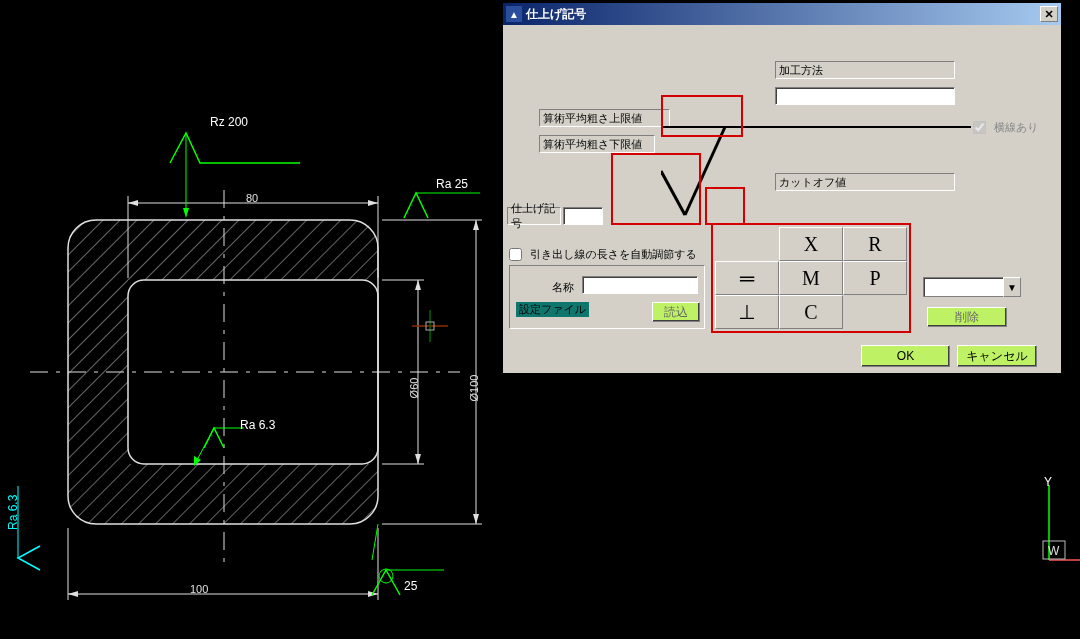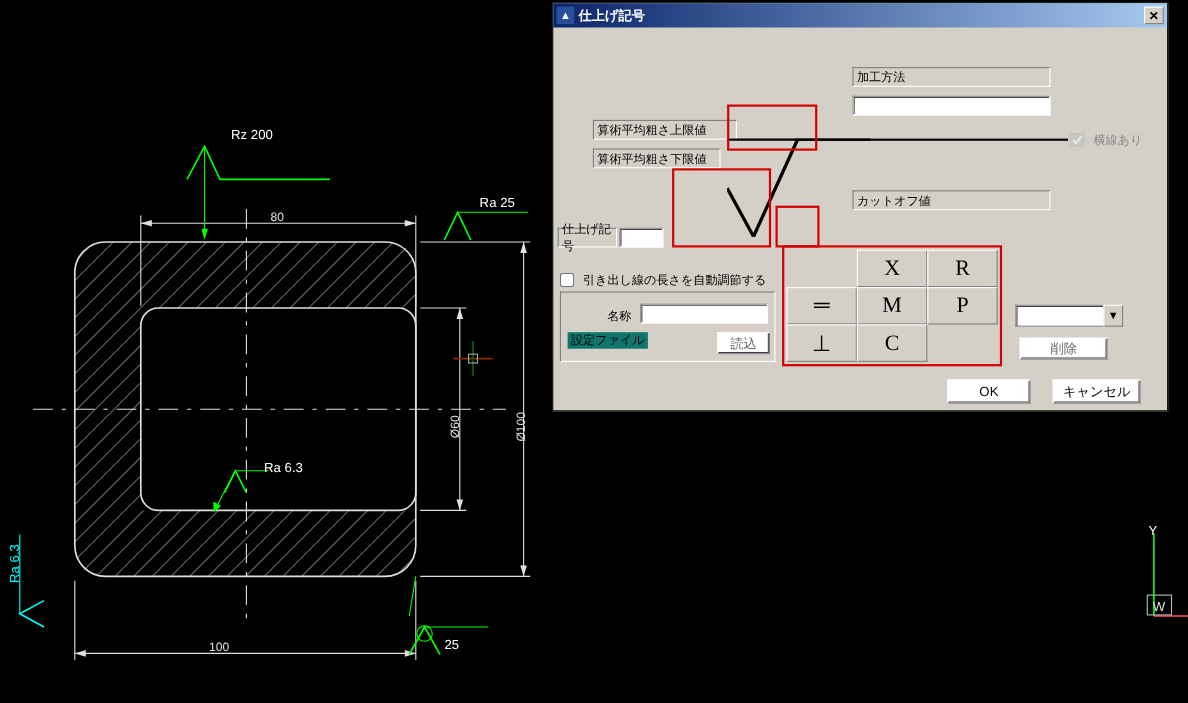--- a/index.html
+++ b/index.html
@@ -74,21 +74,21 @@
     background: #d4d0c8;
     border: 1px solid #808080;
     border-right-color:#fff; border-bottom-color:#fff;
     font-size: 11px; color:#000;
     padding: 1px 3px; height: 18px;
     display:flex; align-items:center;
   }
 
   .btn3d {
     position:absolute;
-    background:#ffffff;
+    background:#bef264;
     border:1px solid #808080;
     border-top-color:#fff; border-left-color:#fff;
     box-shadow: inset -1px -1px 0 #404040;
     height: 22px;
     font-size:12px; color:#666;
     display:flex; align-items:center; justify-content:center;
     cursor:pointer;
   }
   .btn3d.enabled { color:#000; }
 
@@ -315,21 +315,21 @@
     </div>
     <div class="btn3d" style="left:424px;top:282px;width:80px;height:20px">
         <span>削除</span>
       </div>
 
     <div class="redbox" style="left:158px;top:70px;width:82px;height:42px"></div>
     <div class="redbox" style="left:108px;top:128px;width:90px;height:72px"></div>
     <div class="redbox" style="left:202px;top:162px;width:40px;height:38px"></div>
     <div class="redbox" style="left:208px;top:198px;width:200px;height:110px"></div>
 
-    <div class="btn3d enabled" style="left:358px;top:320px;width:76px">
+    <div class="btn3d enabled" style="left:358px;top:320px;width:89px">
         <span>OK</span>
       </div>
     <div class="btn3d enabled" style="left:454px;top:320px;width:80px">
         <span>キャンセル</span>
       </div>
 
   </div>
 </div>
 
 </body></html>

